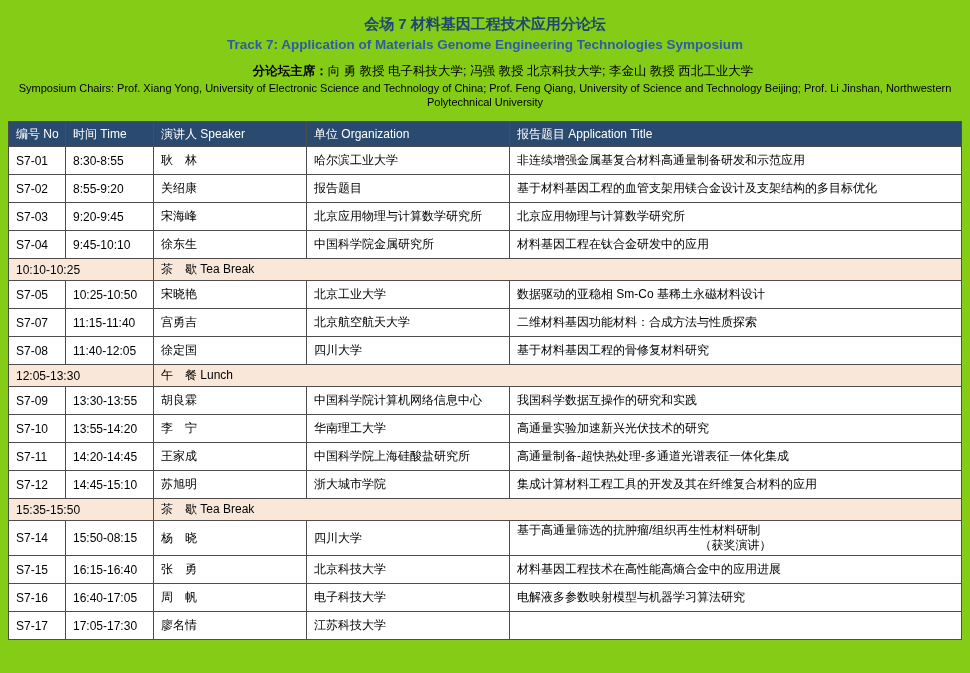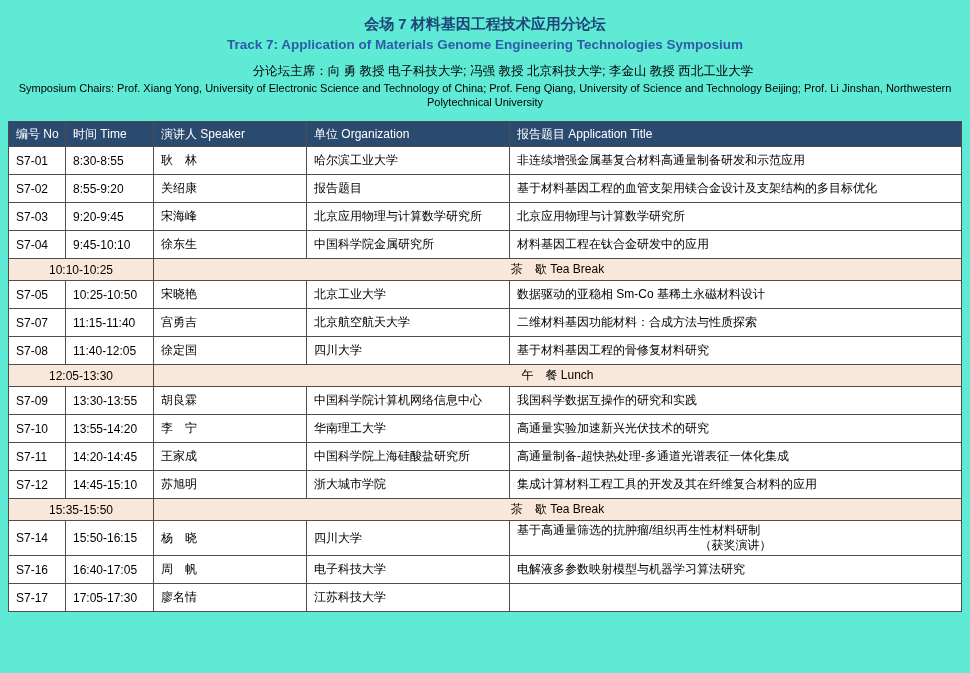--- a/index.html
+++ b/index.html
@@ -6,21 +6,21 @@
     margin: 0;
     padding: 0;
     background: #ffffff;
     font-family: "Liberation Sans", "DejaVu Sans", sans-serif;
     color: #000000;
   }
   .page {
     width: 970px;
     height: 673px;
     overflow: hidden;
-    background: #5eead4;
+    background: #84cc16;
     box-sizing: border-box;
   }
   .doc-header { text-align: center; padding-top: 13px; }
   .title-zh {
     font-size: 15px;
     font-weight: bold;
     color: var(--title-zh, #1f4577);
     line-height: 22px;
   }
   .title-en {
@@ -28,21 +28,21 @@
     font-weight: bold;
     color: var(--title-en, #2f5ca6);
     line-height: 19px;
   }
   .chairs-zh {
     margin-top: 9px;
     font-size: 12.5px;
     line-height: 17px;
     color: #000;
   }
-  .chairs-zh .chairs-label { font-weight: normal; margin-left: 36px; }
+  .chairs-zh .chairs-label { font-weight: bold; margin-left: 36px; }
   .chairs-en {
     font-size: 11px;
     line-height: 14px;
     color: #000;
     width: 952px;
     margin: 1px auto 12px auto;
   }
   table.schedule {
     margin: 7px 8px 0 8px;
     width: 954px;
@@ -66,21 +66,21 @@
     color: var(--table-header-text, #ffffff);
     font-weight: normal;
     text-align: left;
     height: 20px;
   }
   .schedule tbody td { height: 23px; }
   tr.talk-row td { background: #ffffff; }
   tr.break-row td {
     background: var(--break-bg, #f9e8da);
     height: 13px;
-    text-align: center;
+    text-align: left;
   }
   td.title-cell { white-space: normal; line-height: 15px; }
   td.title-cell .t-sub { text-align: center; }
 </style>
 </head>
 <body>
 
 <div class="page">
 
   <div class="doc-header">
@@ -225,26 +225,36 @@
         <div class="t-main">集成计算材料工程工具的开发及其在纤维复合材料的应用</div>
 
       </td>
     </tr>
         <tr class="break-row">
       <td colspan="2">15:35-15:50</td>
       <td colspan="3">茶　歇 Tea Break</td>
     </tr>
         <tr class="talk-row">
       <td>S7-14</td>
-      <td>15:50-16:15</td>
+      <td>15:50-08:15</td>
       <td>杨　晓</td>
       <td>四川大学</td>
       <td class="title-cell">
         <div class="t-main">基于高通量筛选的抗肿瘤/组织再生性材料研制</div>
         <div class="t-sub">（获奖演讲）</div>
+      </td>
+    </tr>
+        <tr class="talk-row">
+      <td>S7-15</td>
+      <td>16:15-16:40</td>
+      <td>张　勇</td>
+      <td>北京科技大学</td>
+      <td class="title-cell">
+        <div class="t-main">材料基因工程技术在高性能高熵合金中的应用进展</div>
+
       </td>
     </tr>
         <tr class="talk-row">
       <td>S7-16</td>
       <td>16:40-17:05</td>
       <td>周　帆</td>
       <td>电子科技大学</td>
       <td class="title-cell">
         <div class="t-main">电解液多参数映射模型与机器学习算法研究</div>
 

